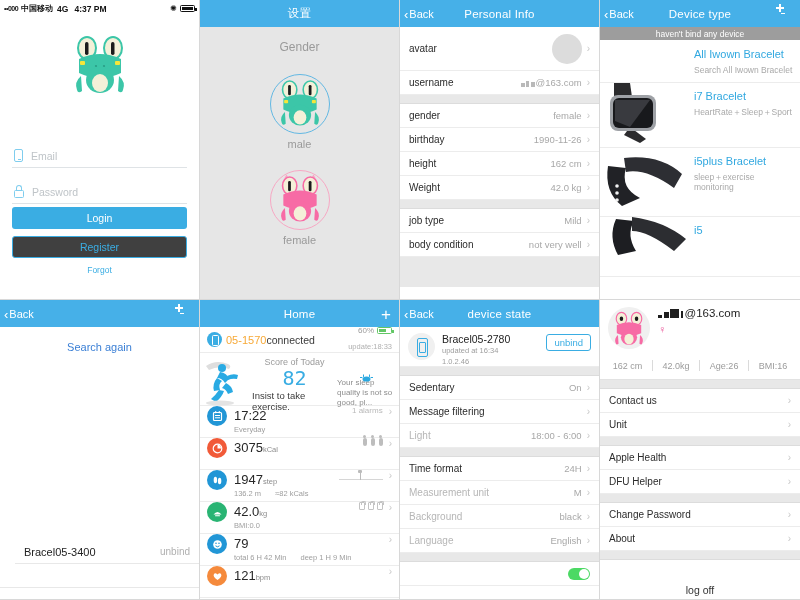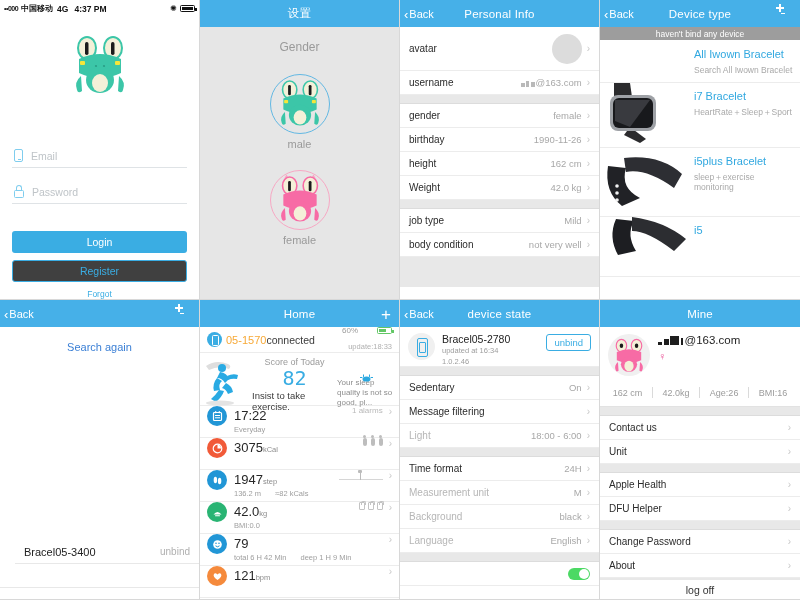--- a/index.html
+++ b/index.html
@@ -85,21 +85,21 @@
     border:0; outline:0; font-size:10.5px; color:#444; width:100%;
     font-family: inherit; background: transparent;
   }
   .field input::placeholder { color:#bfc4c8; }
   .ico-phone { width:9px;height:13px;border:1.3px solid #7fcdee;border-radius:2px;position:relative;flex:0 0 auto;}
   .ico-phone::after{content:"";position:absolute;left:2.5px;bottom:1px;width:3px;height:1px;background:#7fcdee;}
   .ico-lock { width:10px;height:13px;position:relative;flex:0 0 auto;}
   .ico-lock .body{position:absolute;bottom:0;left:0;width:10px;height:8px;border:1.3px solid #7fcdee;border-radius:1.5px;}
   .ico-lock .sh{position:absolute;top:0;left:2px;width:6px;height:6px;border:1.3px solid #7fcdee;border-bottom:0;border-radius:3px 3px 0 0;}
   .btn {
-    margin-top: 27px; height: 22px; border-radius: 3px;
+    margin-top: 3px; height: 22px; border-radius: 3px;
     display:flex; align-items:center; justify-content:center;
     font-size: 10.5px; cursor: pointer;
   }
   .btn-primary { background:#3aade3; color:#fff; }
   .btn-outline { background:#404040; color:#3aade3; border:1px solid #3aade3; margin-top: 7px;}
   .forgot { text-align:center; margin-top:7px; font-size:8.5px; color:#3aade3; }
 
   
   .gender-body{background:#e6e6e6;height:273px;display:flex;flex-direction:column;align-items:center;}
   .gender-title{margin-top:13px;font-size:12px;color:#9a9a9a;}
@@ -147,21 +147,21 @@
   .found-row .unbind{margin-left:auto;color:#b0b0b0;font-size:10px;}
   .found-row2{position:absolute;left:0;right:0;bottom:11px;height:1px;border-bottom:1px solid #e8e8e8;}
 
   
   .conn-bar{display:flex;align-items:center;padding:3px 7px;border-bottom:1px solid #ececec;height:26px;}
   .conn-ico{width:15px;height:15px;border-radius:50%;background:#3aade3;position:relative;flex:0 0 auto;margin-right:4px;}
   .conn-ico::before{content:"";position:absolute;left:5px;top:3px;width:5px;height:9px;border:1.2px solid #fff;border-radius:1.5px;}
   .conn-id{color:#f7a937;font-size:11px;}
   .conn-state{color:#3b3b3b;font-size:10.5px;}
   .conn-right{margin-left:auto;text-align:right;}
-  .conn-batt{display:flex;align-items:center;justify-content:flex-end;gap:19px;}
+  .conn-batt{display:flex;align-items:center;justify-content:flex-end;gap:3px;}
   .conn-batt .pct{font-size:8px;color:#9b9b9b;}
   .bat2{width:15px;height:7px;border:1px solid #63c766;border-radius:1.5px;position:relative;}
   .bat2::after{content:"";position:absolute;right:-2.5px;top:2px;width:1.5px;height:3px;background:#63c766;}
   .bat2 i{position:absolute;left:1px;top:1px;bottom:1px;width:7px;background:#63c766;}
   .conn-upd{font-size:7.5px;color:#b0b0b0;margin-top:1px;}
 
   .score-card{display:flex;border-bottom:1px solid #ececec;height:53px;padding:3px 0 0 0;position:relative;}
   .runner{width:52px;flex:0 0 52px;position:relative;}
   .score-mid{flex:1;display:flex;flex-direction:column;align-items:center;padding-top:1px;}
   .score-lbl{font-size:9px;color:#9a9a9a;}
@@ -711,23 +711,20 @@
 
     <div class="gap"></div>
 
     <div class="row">
       <span class="lbl"></span>
       <span class="toggle"></span>
     </div>
   </div>
 
   <div class="panel">
-    <div class="navbar">
-      <span class="title">Mine</span>
-    </div>
 
     <div class="mine-head">
       <span class="mine-av">
         <svg width="34" height="36" viewBox="0 0 58 62">
           <ellipse cx="16" cy="15" rx="9" ry="11" fill="#f4f0d8" stroke="#f76ba5" stroke-width="2"></ellipse>
           <ellipse cx="42" cy="15" rx="9" ry="11" fill="#f4f0d8" stroke="#f76ba5" stroke-width="2"></ellipse>
           <ellipse cx="16" cy="15" rx="3" ry="4" fill="#1b1b1b"></ellipse>
           <ellipse cx="42" cy="15" rx="3" ry="4" fill="#1b1b1b"></ellipse>
           <path d="M8 26 Q29 16 50 26 L50 40 Q29 50 8 40 Z" fill="#f76ba5"></path>
           <ellipse cx="29" cy="47" rx="14" ry="13" fill="#f76ba5"></ellipse>

